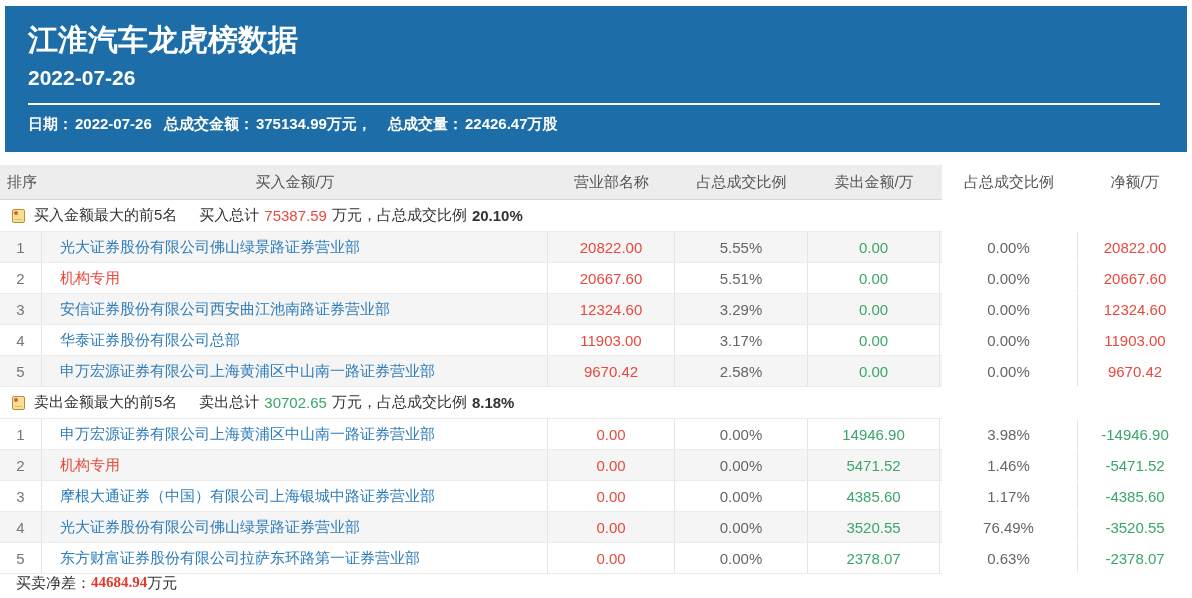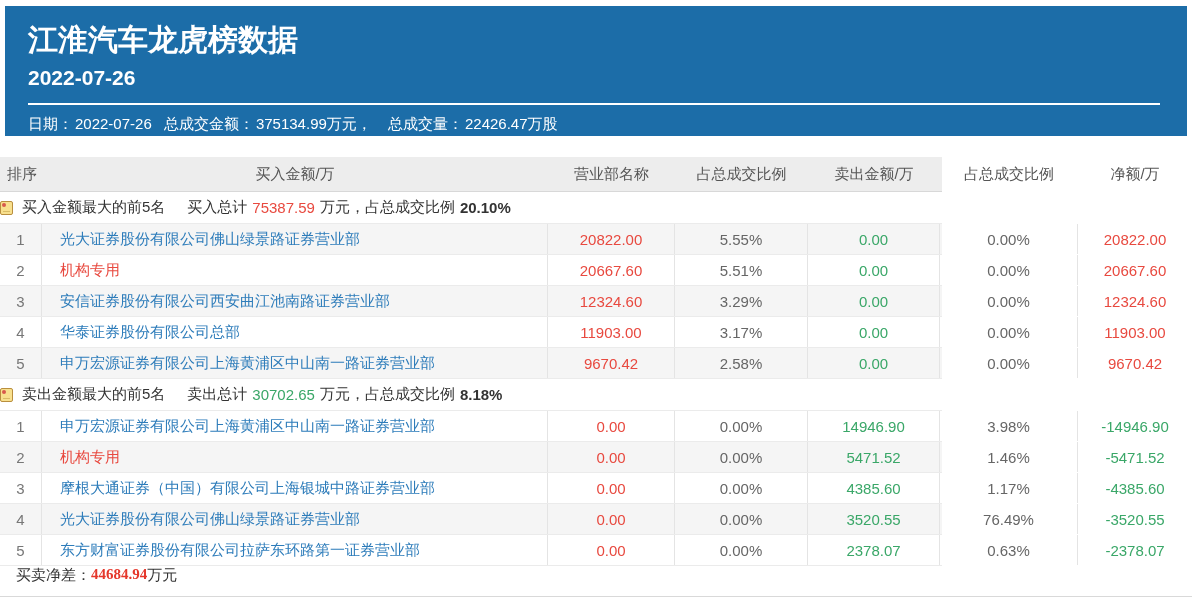--- a/index.html
+++ b/index.html
@@ -5,36 +5,36 @@
   * { margin:0; padding:0; box-sizing:border-box; }
   :root{
     --header-blue:#1c6da8; --buy-red:#e8493f; --sell-green:#3aa768;
     --link-blue:#2d7cba; --footer-red:#e5372b; --pct-gray:#666666;
     --stripe:#f5f5f5; --cell-border:#e4e4e4; --row-border:#ebebeb;
   }
   body{ background:#fff; font-family:"Liberation Sans","DejaVu Sans",sans-serif; }
   #page{ position:relative; width:1192px; height:598px; background:#fff; overflow:hidden; }
 
   
-  .hdr{ margin:6px 5px 0 5px; height:130px; background:var(--header-blue);
+  .hdr{ margin:6px 5px 0 5px; height:146px; background:var(--header-blue);
         color:#fff; padding:17px 0 0 23px; }
   .hdr h1{ font-size:30px; font-weight:bold; line-height:34px; }
   .hdr .date{ font-size:21px; font-weight:bold; line-height:24px; margin-top:9px; }
   .hdr .divider{ border-top:2px solid #ffffff; margin:13px 27px 0 0; }
-  .hdr .summary{ margin-top:10px; font-size:15px; font-weight:normal; line-height:17px; }
+  .hdr .summary{ margin-top:10px; font-size:15px; font-weight:bold; line-height:17px; }
   .hdr .summary span{ margin-right:2px; }
 
   
-  .tbl{ margin-top:21px; width:942px; font-size:15px; }
+  .tbl{ margin-top:13px; width:942px; font-size:15px; }
   .cols{ display:grid; grid-template-columns:42px 506px 127px 133px 132px 138px 114px; }
   .thead{ height:35px; background:#ededed; color:#555; border-bottom:1px solid #d8d8d8; }
   .thead .c{ display:flex; align-items:center; justify-content:center; }
   .thead .c.rank{ justify-content:flex-start; padding-left:7px; }
 
-  .sect-title{ height:32px; display:flex; align-items:center; padding-left:0;
+  .sect-title{ height:32px; display:flex; align-items:center; padding-left:12px;
                background:#fff; border-bottom:1px solid var(--row-border); color:#333; }
   .sect-title .txt2{ margin-left:22px;text-align:right; }
   .sect-title b.amt{ margin:0 5px; font-weight:normal; }
   .sect-title b.amt.red{ color:var(--buy-red); }
   .sect-title b.amt.green{ color:var(--sell-green); }
   .sect-title b.pct{ margin-left:5px; color:#333; }
 
   .note-icon{ width:13px; height:14px; background:#f8e08e; border:1px solid #b98e3e;
               border-radius:2px; position:relative; display:inline-block; margin-right:9px; flex:0 0 auto; }
   .note-icon::before{ content:''; position:absolute; left:1px; top:1px; width:4px; height:4px;

